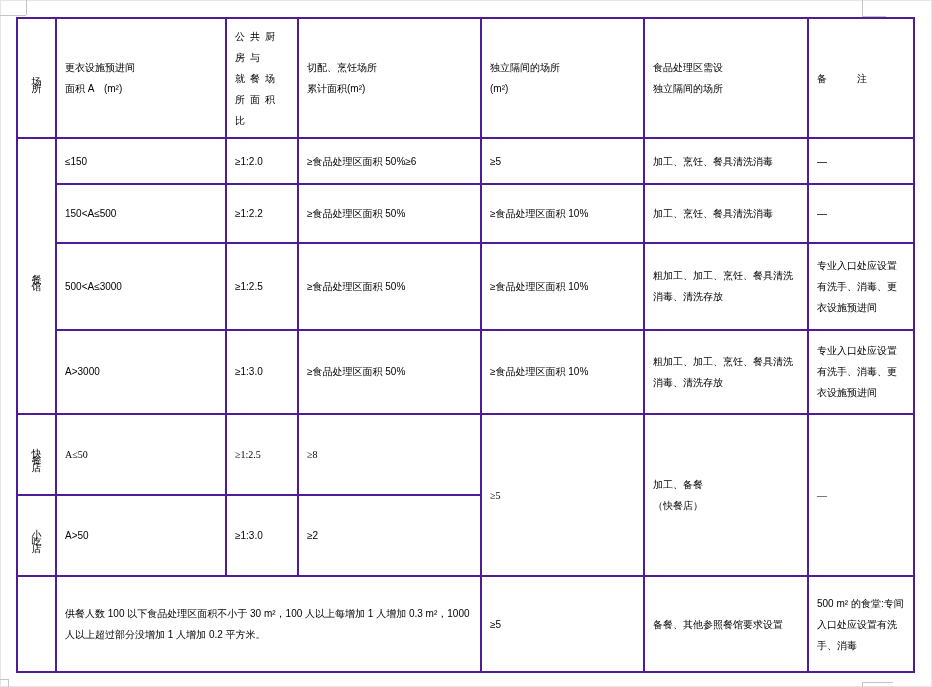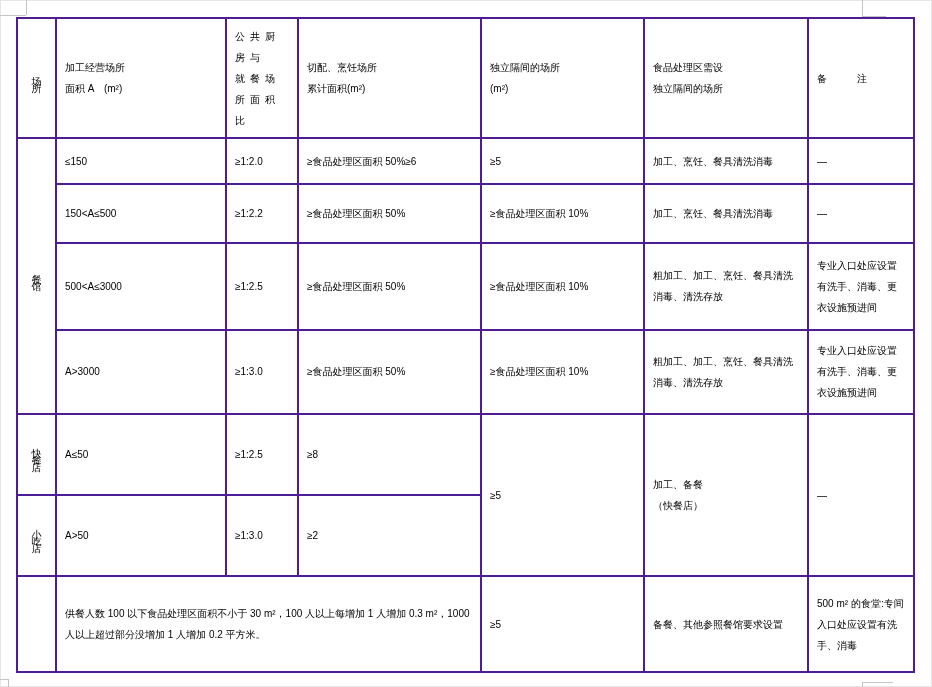--- a/index.html
+++ b/index.html
@@ -26,21 +26,21 @@
     white-space:pre-line;
     word-break:break-all;
     overflow:hidden;
   }
   
   tr.hrow  { height:106px; }
   tr.row1  { height:45px;margin-left:16px;  }
   tr.row2  { height:58px;  }
   tr.row3  { height:85px;  }
   tr.row4  { height:83px;  }
-  tr.row5  { height:79px;  }
+  tr.row5  { height:79px;font-family:Liberation Serif, serif;  }
   tr.row6  { height:80px;  }
   tr.row7  { height:94px;  }
 
   td.place-cell { padding:2px 0; text-align:center; }
   .vert-text {
     display:inline-block;
     writing-mode:vertical-rl;
     text-orientation:upright;
     letter-spacing:7px;
   }
@@ -83,21 +83,21 @@
     <col style="width:72px">
     <col style="width:183px">
     <col style="width:163px">
     <col style="width:164px">
     <col style="width:106px">
   </colgroup>
 
   <tbody>
       <tr class="hrow">
     <td class="place-cell"><span class="vert-text">场所</span></td>
-    <td>加工经营场所
+    <td>更衣设施预进间
 面积 A　(m²)</td>
     <td class="ratio-header">公共厨
 房与
 就餐场
 所面积
 比</td>
     <td>切配、烹饪场所
 累计面积(m²)</td>
     <td>独立隔间的场所
 (m²)</td>

